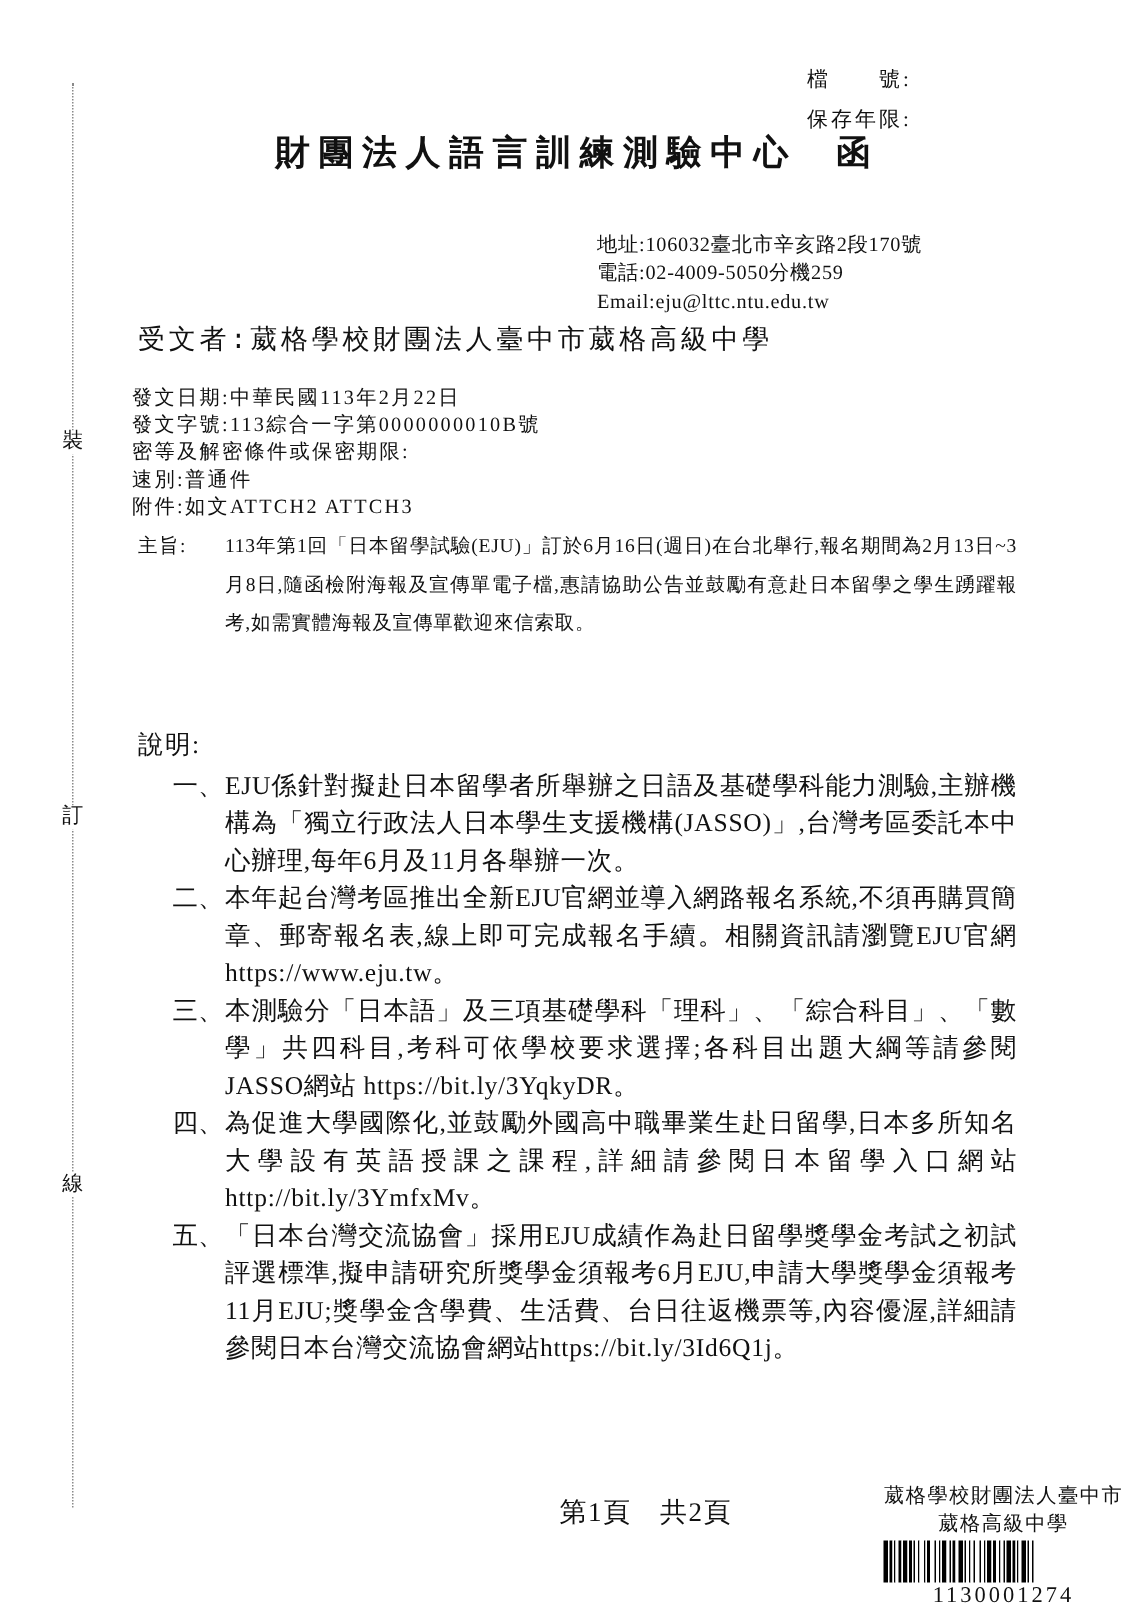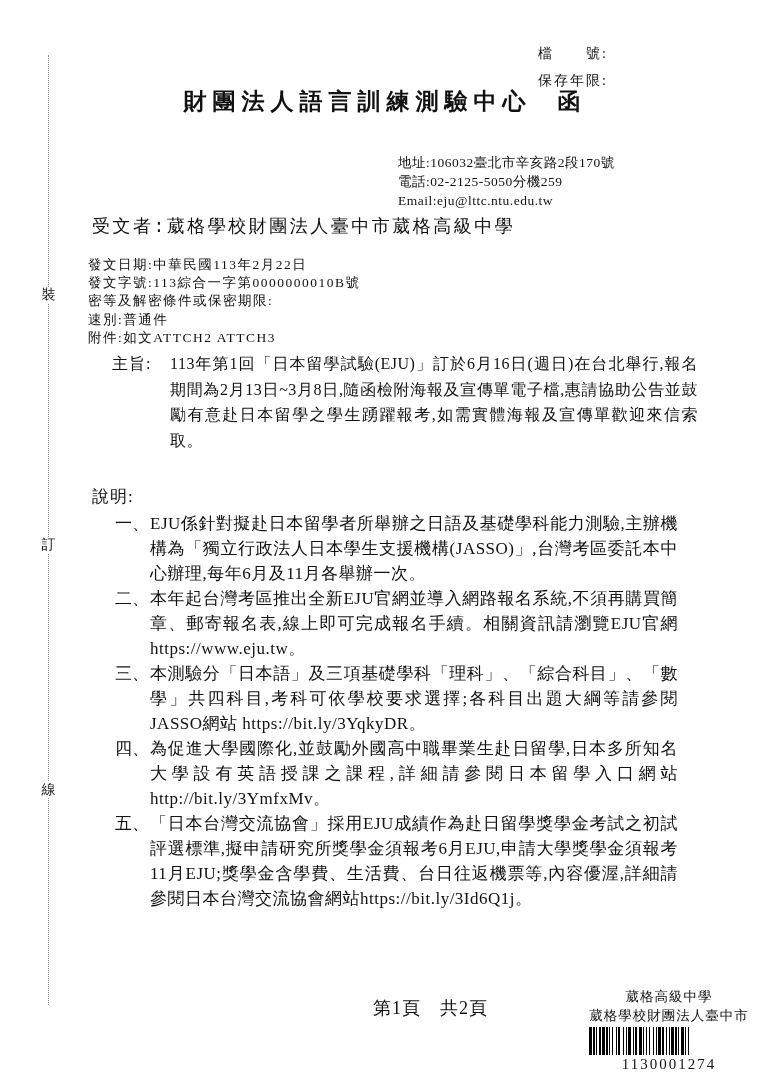--- a/index.html
+++ b/index.html
@@ -21,21 +21,21 @@
   
   .contact{position:absolute;left:398px;top:153px;font-size:13.5px;line-height:19px;letter-spacing:.5px;}
 
   
   .recipient{position:absolute;left:92px;top:214px;font-size:18px;letter-spacing:2.5px;font-family:Liberation Mono, monospace;}
 
   
   .meta{position:absolute;left:88px;top:256px;font-size:13.5px;line-height:18.2px;letter-spacing:1.5px;}
 
   
-  .subject{position:absolute;left:92px;top:351px;width:586px;display:flex;font-size:16px;line-height:25.5px;margin-left:20px;}
+  .subject{position:absolute;left:92px;top:351px;width:586px;display:flex;font-size:13px;line-height:25.5px;}
   .subject .lbl{flex:0 0 58px;letter-spacing:1px;}
   .body-text{flex:1;text-align:justify;text-justify:inter-ideograph;letter-spacing:.5px;}
 
   .desc-label{position:absolute;left:92px;top:485px;font-size:17px;letter-spacing:1px;}
   .desc-items{position:absolute;left:115px;top:511px;width:563px;font-size:17px;line-height:25px;}
   .desc-item{display:flex;}
   .desc-item .no{flex:0 0 35px;}
 
   
   .bind-line{position:absolute;left:48px;top:55px;height:950px;width:0;border-left:1px dotted #8a8a8a;}
@@ -61,21 +61,21 @@
 
   <div class="file-block"><span>檔　　號:</span><br><span>保存年限:</span></div>
 
   <div class="title-row">
     <span class="title-org">財團法人語言訓練測驗中心</span>
     <span class="title-doc">函</span>
   </div>
 
   <div class="contact">
     <div>地址:106032臺北市辛亥路2段170號</div>
-    <div>電話:02-2125-5050分機259</div>
+    <div>電話:02-4009-5050分機259</div>
     <div>Email:eju@lttc.ntu.edu.tw</div>
   </div>
 
   <div class="recipient">受文者:葳格學校財團法人臺中市葳格高級中學</div>
 
   <div class="meta">
     <div>發文日期:中華民國113年2月22日</div>
     <div>發文字號:113綜合一字第0000000010B號</div>
     <div>密等及解密條件或保密期限:</div>
     <div>速別:普通件</div>
@@ -112,22 +112,22 @@
   </div>
 
   <div class="bind-line"></div>
   <div class="bind-char c0">裝</div>
   <div class="bind-char c1">訂</div>
   <div class="bind-char c2">線</div>
 
   <div class="page-info">第1頁　共2頁</div>
 
   <div class="school-block">
+    <div class="school-line">葳格學校財團法人臺中市</div>
     <div class="school-line">葳格高級中學</div>
-    <div class="school-line">葳格學校財團法人臺中市</div>
     <div class="barcode">
         <span class="bar" style="width: 3px;"></span>
         <span class="gap" style="width: 1px;"></span>
         <span class="bar" style="width: 2px;"></span>
         <span class="gap" style="width: 1px;"></span>
         <span class="bar" style="width: 1px;"></span>
         <span class="gap" style="width: 2px;"></span>
         <span class="bar" style="width: 2px;"></span>
         <span class="gap" style="width: 1px;"></span>
         <span class="bar" style="width: 3px;"></span>

